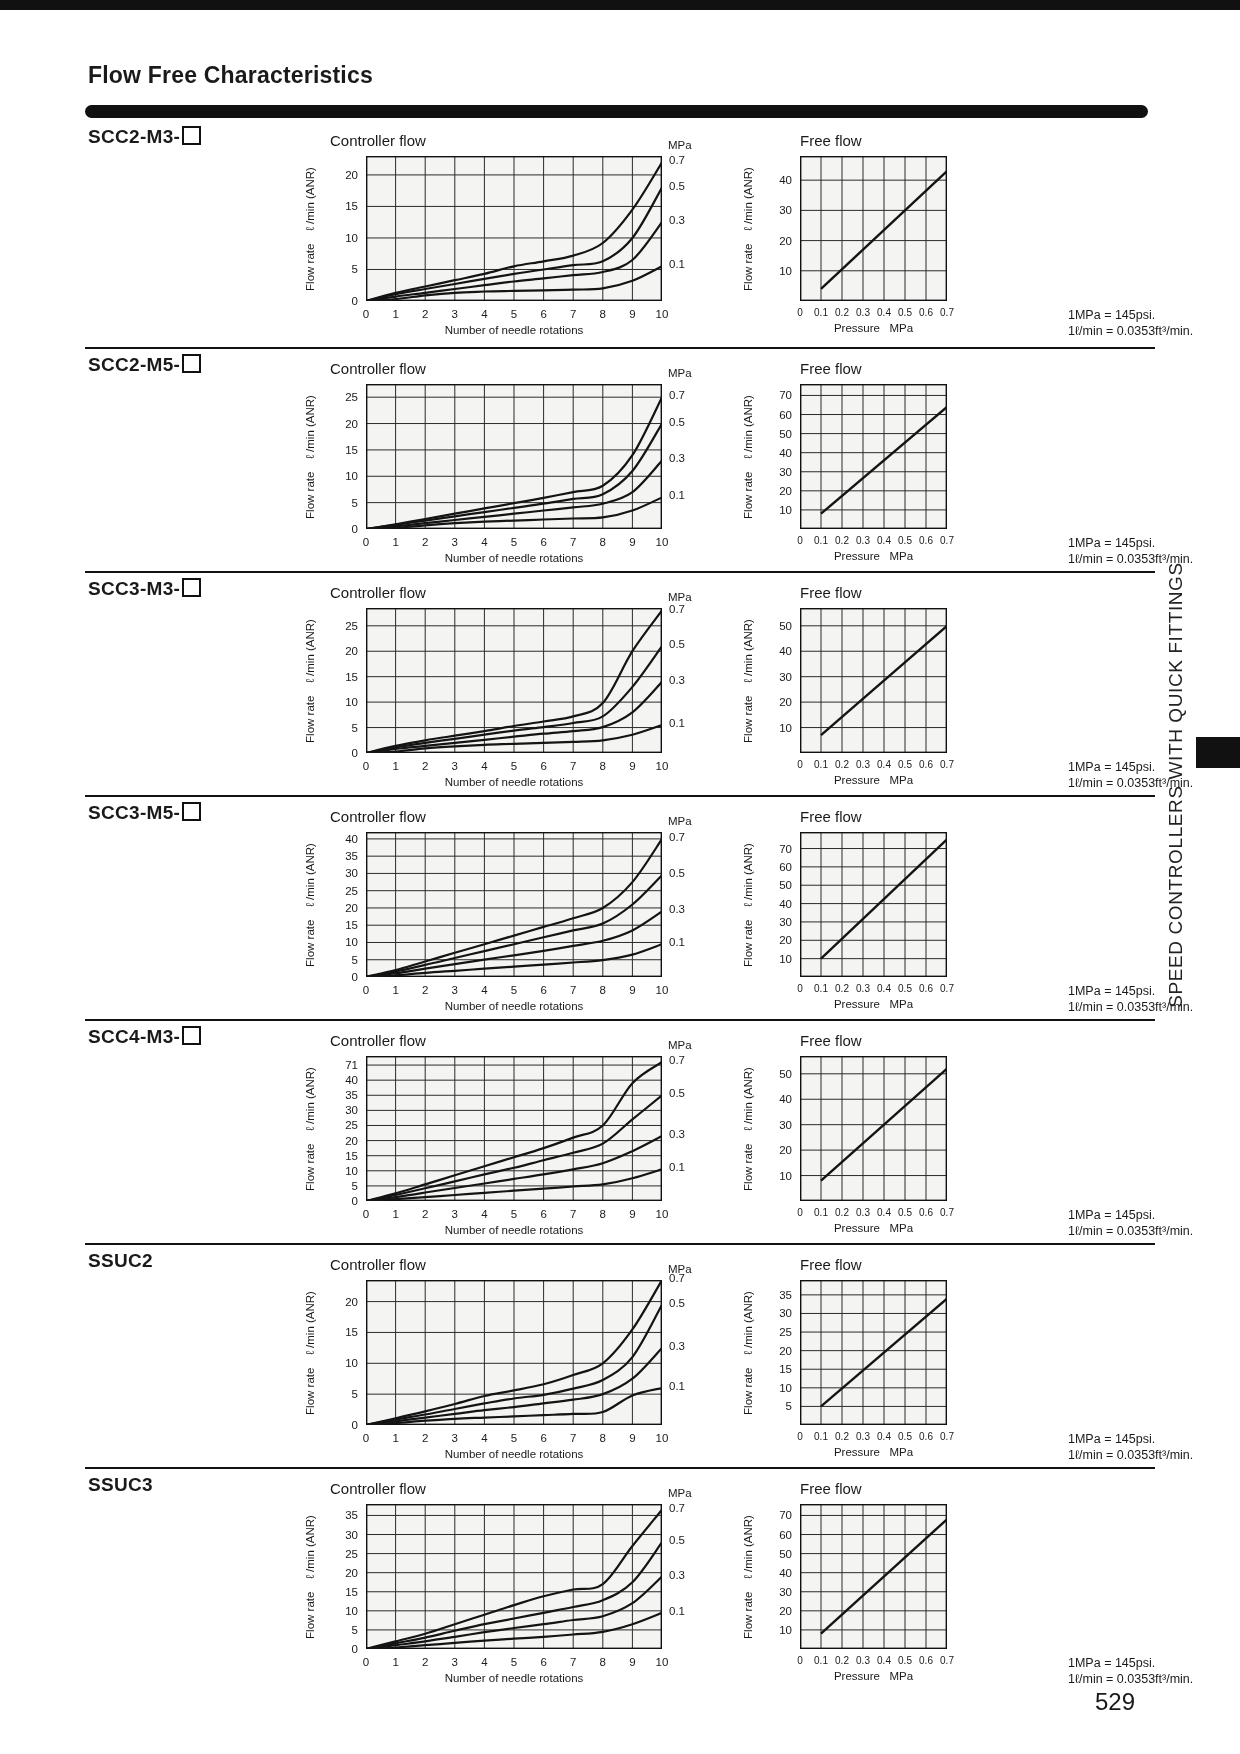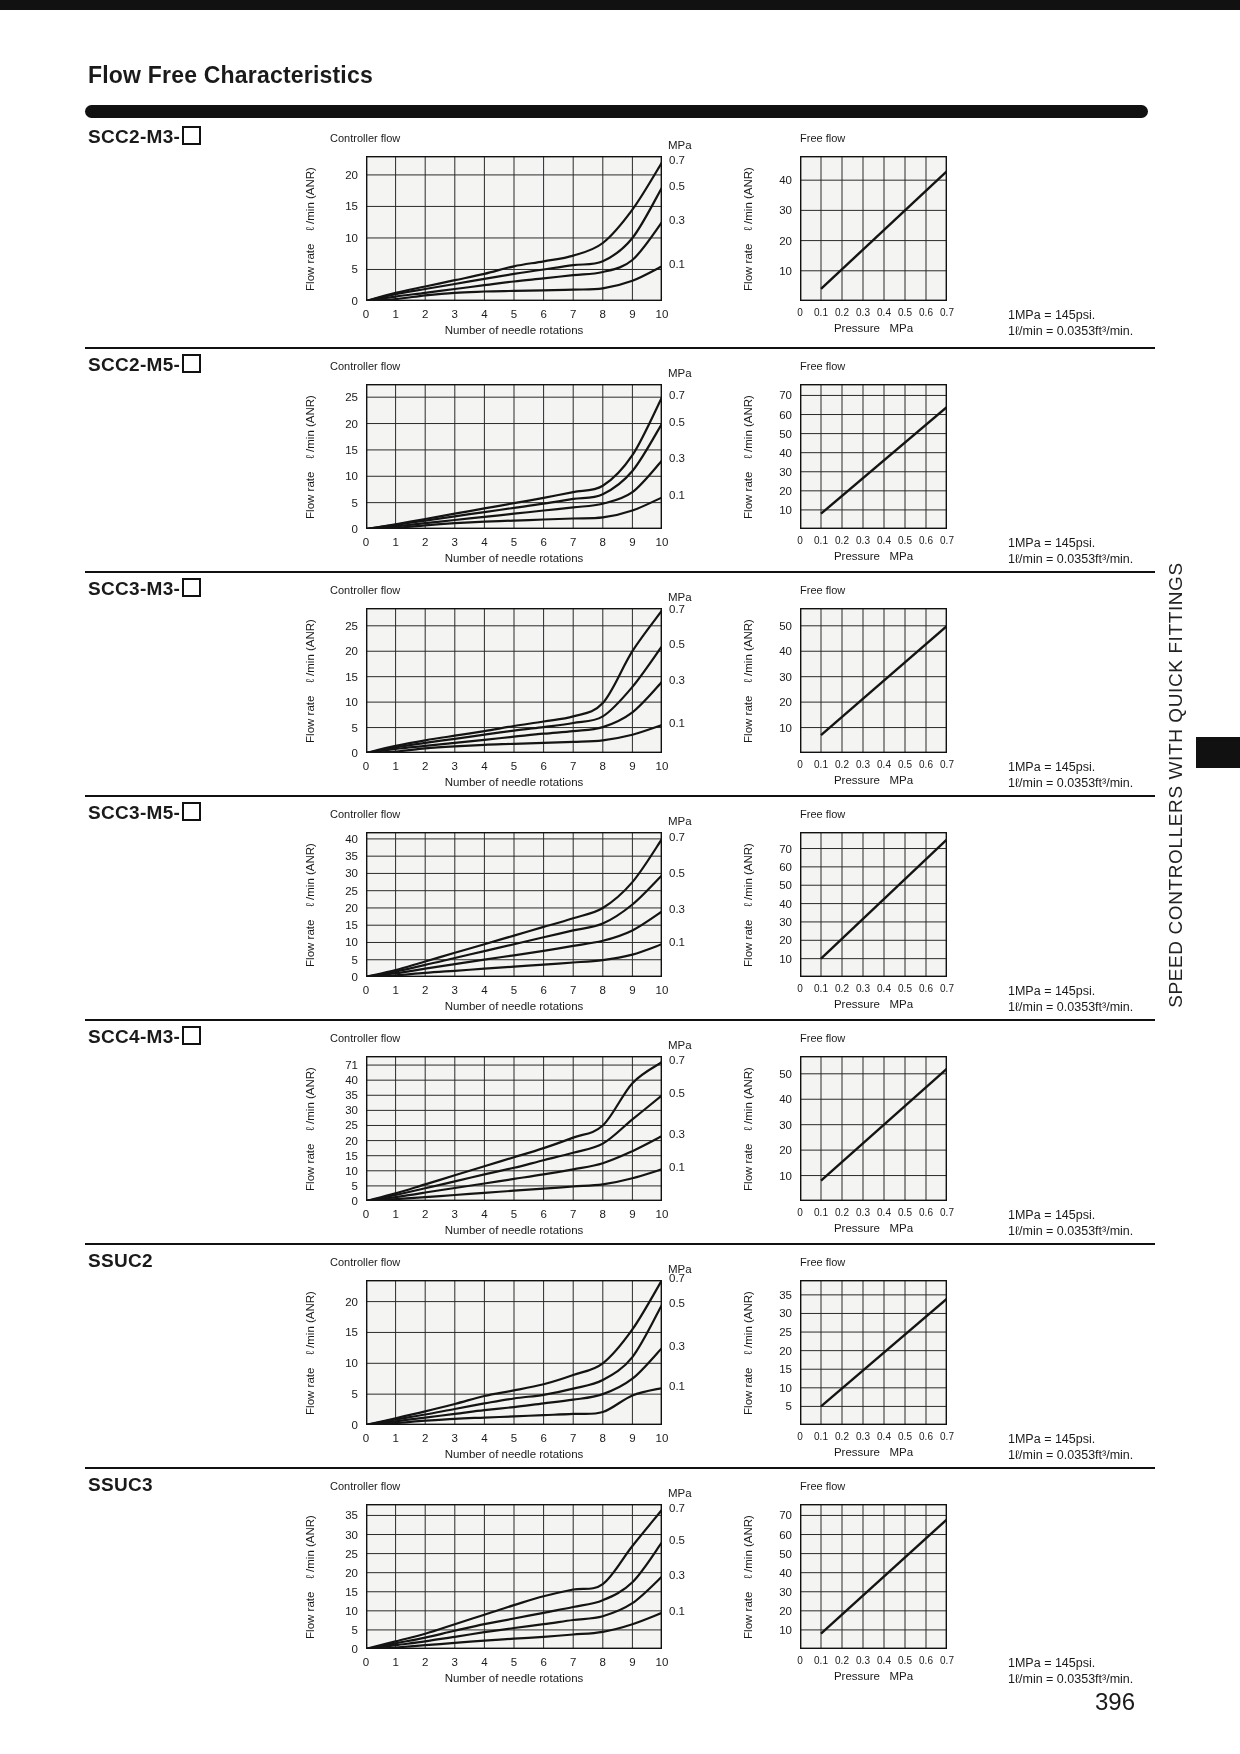--- a/index.html
+++ b/index.html
@@ -15,22 +15,22 @@
               vertical-align:-2px;margin-left:2px;}
   #page-title{position:absolute;left:88px;top:62px;font-size:23px;font-weight:bold;letter-spacing:0.2px;}
   #title-bar{position:absolute;left:85px;top:105px;width:1063px;height:13px;background:#111;border-radius:7px;}
   #top-edge-bar{position:absolute;left:0;top:0;width:1240px;height:10px;background:#111;}
   #sidebar-text{position:absolute;left:1176px;top:785px;font-size:19px;letter-spacing:0.6px;
                 color:#222;white-space:nowrap;}
   #side-tab{position:absolute;left:1196px;top:737px;width:44px;height:31px;background:#111;}
   #page-number{position:absolute;left:1035px;top:1688px;width:100px;text-align:right;
                font-size:24px;color:#1a1a1a;}
   .model-label{position:absolute;left:88px;font-size:19px;font-weight:bold;letter-spacing:0.3px;}
-  .chart-title{position:absolute;font-size:11px;}
-  .note-line{position:absolute;left:1008px;font-size:12.5px;white-space:nowrap;}
+  .chart-title{position:absolute;font-size:15px;}
+  .note-line{position:absolute;left:1068px;font-size:12.5px;white-space:nowrap;}
 </style>
 </head>
 <body>
 
 <div id="page">
   <div id="top-edge-bar"></div>
   <h1 id="page-title" style="margin:0;">Flow Free Characteristics</h1>
   <div id="title-bar"></div>
 
   <div id="sections">
@@ -653,14 +653,14 @@
         <div class="tick center" style="left: 915px; top: 186px; width: 22px; font-size: 10px;">0.6</div>
         <div class="tick center" style="left: 936px; top: 186px; width: 22px; font-size: 10px;">0.7</div>
         <div class="lbl" style="left: 800px; top: 202px; width: 147px; text-align: center; font-size: 11.5px;">Pressure   MPa</div>
         <div class="note-line" style="top: 188px;">1MPa = 145psi.</div>
         <div class="note-line" style="top: 204px;">1ℓ/min = 0.0353ft³/min.</div>
       </div>
     </div>
 
   <div id="sidebar-text" class="rot">SPEED CONTROLLERS WITH QUICK FITTINGS</div>
   <div id="side-tab"></div>
-  <div id="page-number">396</div>
+  <div id="page-number">529</div>
 </div>
 
 </body></html>

